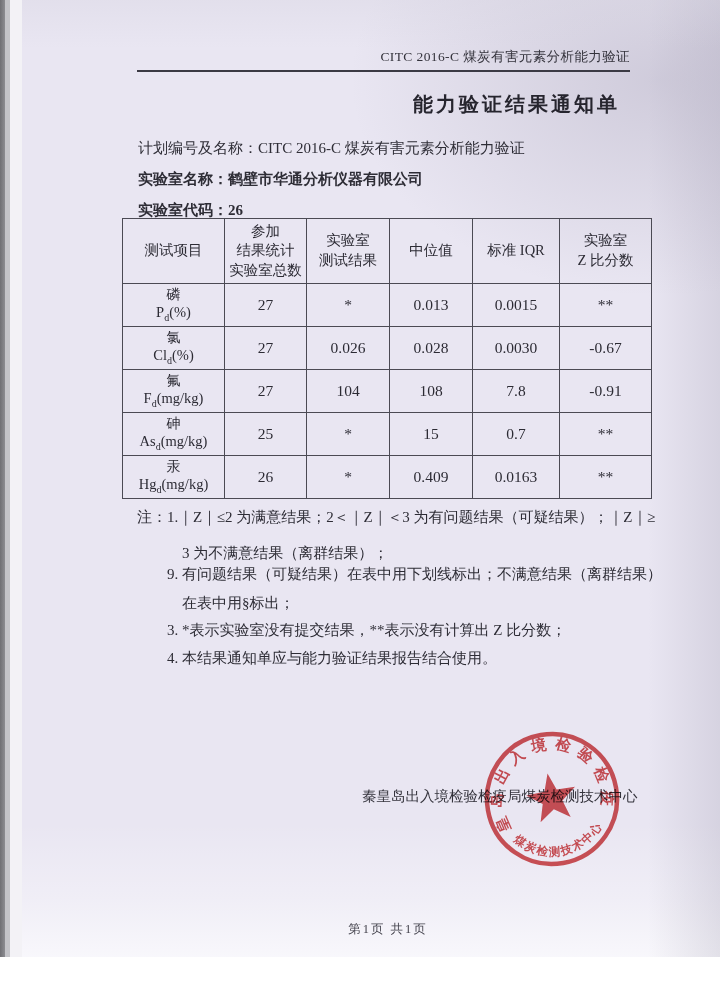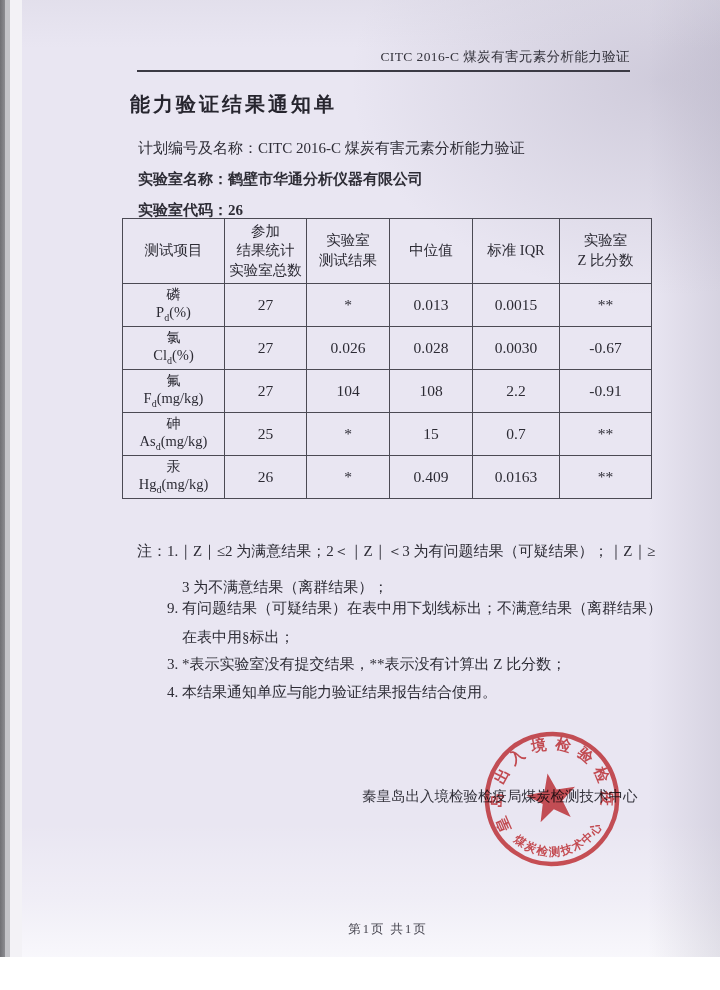--- a/index.html
+++ b/index.html
@@ -16,39 +16,39 @@
   
   .edge-dark{position:absolute;left:0;top:0;width:5px;height:990px;background:linear-gradient(90deg,#6f6f74,#8c8c91);}
   .edge-mid{position:absolute;left:5px;top:0;width:5px;height:990px;background:#c3c3c8;}
   .edge-white{position:absolute;left:10px;top:0;width:12px;height:990px;background:#f3f2f6;}
   .edge-bottom{position:absolute;left:10px;top:978px;width:710px;height:12px;background:linear-gradient(180deg,rgba(243,242,246,0),#efeef3);}
   .corner-chip{position:absolute;left:16px;top:980px;width:16px;height:10px;background:#3c3b40;}
 
   .hdr-text{position:absolute;left:320px;top:48px;width:310px;text-align:right;font-size:13.5px;letter-spacing:.4px;color:#34333c;}
   .hdr-rule{position:absolute;left:137px;top:70px;width:493px;height:2px;background:#3b3a44;}
 
-  .doc-title{position:absolute;left:130px;top:91px;width:490px;margin:0;text-align:left;
+  .doc-title{position:absolute;left:130px;top:91px;width:490px;margin:0;text-align:right;
     font-size:20px;font-weight:bold;letter-spacing:3px;color:#26252e;}
 
   .meta{position:absolute;left:138px;top:139px;width:500px;font-size:15px;}
   .meta-line{position:absolute;left:0;white-space:nowrap;font-family:Liberation Serif, serif;}
   .meta-line.l1{top:0;}
   .meta-line.l2{top:31px;font-weight:bold;}
   .meta-line.l3{top:62px;font-weight:bold;}
 
   table.results{position:absolute;left:122px;top:218px;width:529px;border-collapse:collapse;table-layout:fixed;}
   table.results th,table.results td{border:1.5px solid #4b4a54;text-align:center;vertical-align:middle;padding:0;}
   table.results th{height:64px;font-size:14.5px;font-weight:normal;white-space:pre-line;line-height:1.35;color:#2c2b34;}
   table.results td{height:42px;font-size:15.5px;color:#2c2b34;}
   td.item-cell div{line-height:1.25;font-size:14px;}
   td.item-cell .formula{font-size:14.5px;}
   td.item-cell sub{font-size:10px;}
 
   .notes{position:absolute;left:137px;top:508px;width:510px;font-size:15px;color:#2d2c35;}
-  .note-line{position:absolute;white-space:nowrap;margin-top:34px;}
+  .note-line{position:absolute;white-space:nowrap;}
   .nl0{top:0;left:0;}
   .nl1{top:36px;left:45px;}
   .nl2{top:57px;left:30px;}
   .nl3{top:86px;left:45px;}
   .nl4{top:113px;left:30px;}
   .nl5{top:141px;left:30px;}
 
   .sig-org{position:absolute;left:362px;top:787px;font-size:14.5px;white-space:nowrap;color:#33323b;}
   .sig-date{position:absolute;left:483px;top:816px;font-size:16px;letter-spacing:1px;white-space:nowrap;color:#33323b;}
 
@@ -134,21 +134,21 @@
         <td>-0.67</td>
       </tr>
       <tr>
         <td class="item-cell">
           <div>氟</div>
           <div class="formula"><span>F</span><sub>d</sub><span>(mg/kg)</span></div>
         </td>
         <td>27</td>
         <td>104</td>
         <td>108</td>
-        <td>2.2</td>
+        <td>7.8</td>
         <td>-0.91</td>
       </tr>
       <tr>
         <td class="item-cell">
           <div>砷</div>
           <div class="formula"><span>As</span><sub>d</sub><span>(mg/kg)</span></div>
         </td>
         <td>25</td>
         <td>*</td>
         <td>15</td>

